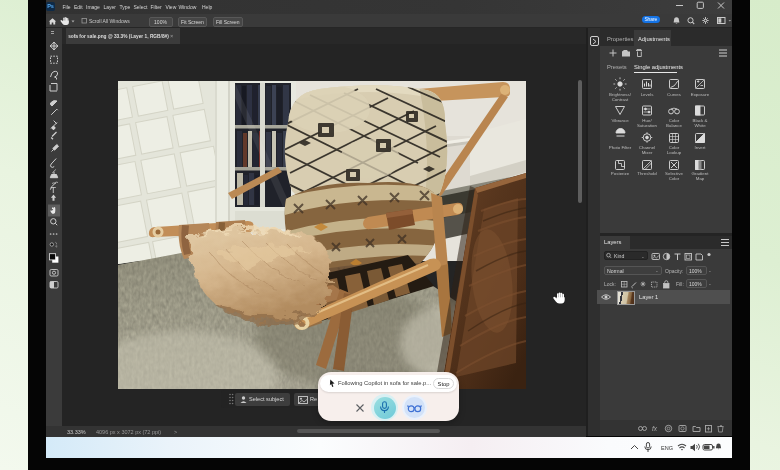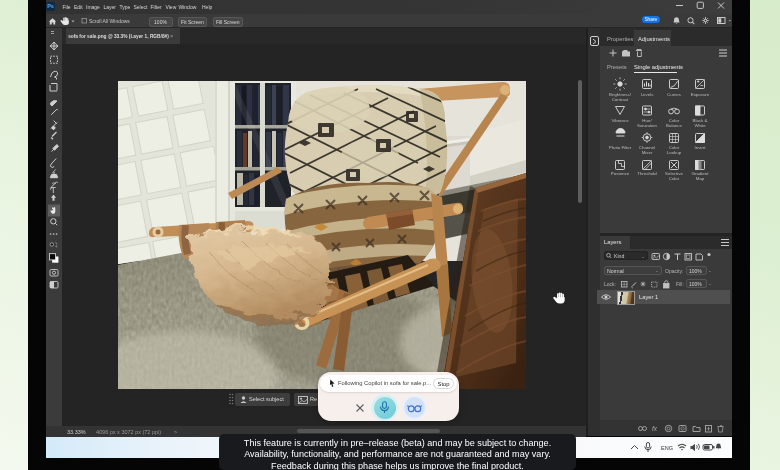--- a/index.html
+++ b/index.html
@@ -610,16 +610,13 @@
       <path d="M50 5 q4 -3.5 8 0 M51.5 7 q2.5 -2.2 5 0 M53.3 9 q0.7 -0.8 1.4 0" stroke-width="1.1"></path>
       <path d="M62.5 5 h1.8 l2.7 -2.2 v7.4 L64.3 8 h-1.8 Z" fill="#454545" stroke="none"></path>
       <path d="M68.5 4 q1.6 1.8 0 3.6 M70.3 2.8 q2.6 3 0 6" stroke-width="0.9"></path>
       <rect x="75" y="3.5" width="9.5" height="5.5" rx="1.5"></rect>
       <rect x="76" y="4.5" width="5.5" height="3.5" fill="#454545" stroke="none"></rect>
       <path d="M85.8 5 v2.5" stroke-width="1.4"></path>
     </g>
     <path d="M90.5 2.5 q2.2 0 2.2 2.4 l0.4 2.4 h-5.2 l0.4 -2.4 q0 -2.4 2.2 -2.4Z M89.7 7.8 a0.9 0.9 0 0 0 1.6 0Z" fill="#454545"></path>
   </svg>
 
-  <div class="abs" id="caption">This feature is currently in pre–release (beta) and may be subject to change.<br>
-Availability, functionality, and performance are not guaranteed and may vary.<br>
-Feedback during this phase helps us improve the final product.</div>
 </div>
 
 </body></html>

